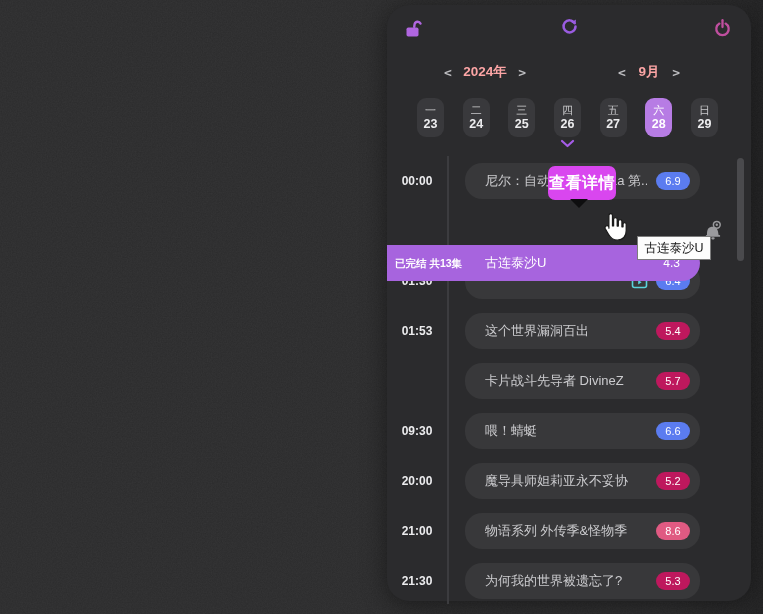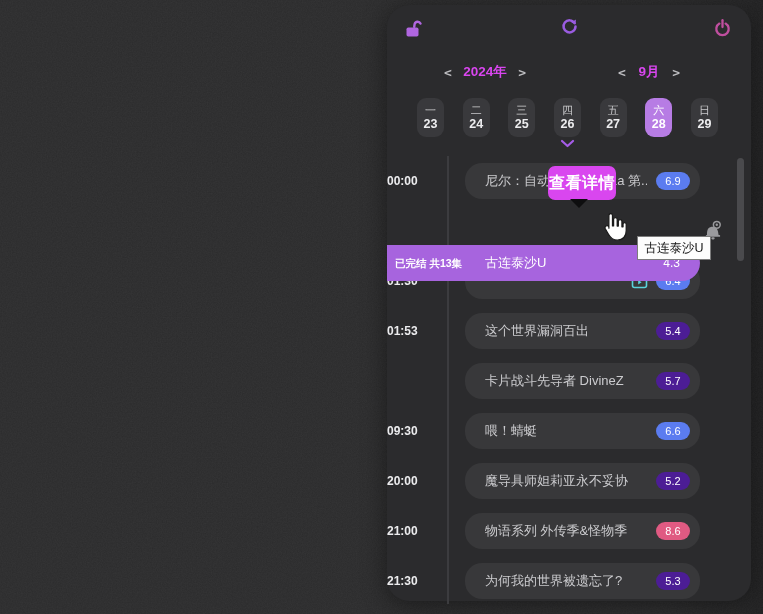--- a/index.html
+++ b/index.html
@@ -19,43 +19,43 @@
   .icon-btn{position:absolute;background:none;border:none;padding:0;cursor:pointer;line-height:0;}
   .lock-btn{left:17px;top:14px;}
   .power-btn{left:327px;top:14px;}
   .titlebar{position:absolute;left:0;top:13px;width:100%;display:flex;justify-content:center;align-items:center;gap:7px;}
   .title{font-size:17px;font-weight:bold;color:#f2f2f3;letter-spacing:.5px;}
   
   .nav{position:absolute;top:54px;display:flex;align-items:center;justify-content:space-between;height:26px;}
   .nav-year{left:55px;width:86px;}
   .nav-month{left:229px;width:66px;}
   .nav-arrow{background:none;border:none;padding:0 2px;color:#bdbdc0;font-size:13px;font-weight:bold;cursor:pointer;font-family:"DejaVu Sans Mono",monospace;}
-  .nav-label{color:#d946ef;font-size:13.5px;font-weight:bold;}
+  .nav-label{color:#fca5a5;font-size:13.5px;font-weight:bold;}
   
   .days{position:absolute;left:30px;top:93px;width:301px;display:flex;justify-content:space-between;}
   .day{width:27px;height:39px;border-radius:9px;background:#39393c;border:none;cursor:pointer;
        display:flex;flex-direction:column;align-items:center;justify-content:center;gap:2px;padding:0;}
   .day .wd{font-size:11px;color:#c9c9cc;line-height:1;}
   .day .dt{font-size:12.5px;color:#ededef;font-weight:bold;line-height:1;}
   .day.selected{background:#b77ce4;}
   .day.selected .wd,.day.selected .dt{color:#ffffff;}
   .today-caret{position:absolute;left:173px;top:134px;line-height:0;}
   
   .divider{position:absolute;left:60px;top:151px;width:2px;height:448px;background:#3c3c3f;}
   .row{position:absolute;left:0;width:364px;height:36px;}
-  .time{position:absolute;left:0;top:0;width:60px;height:36px;line-height:36px;text-align:left;
+  .time{position:absolute;left:0;top:0;width:60px;height:36px;line-height:36px;text-align:center;
         color:#ececee;font-size:12px;font-weight:600;}
   .pill{position:absolute;left:78px;top:0;width:235px;height:36px;border-radius:17px;background:#38383a;cursor:pointer;}
   .rtitle{position:absolute;left:20px;top:0;height:36px;line-height:36px;font-size:13px;color:#cbcbce;
           white-space:nowrap;overflow:hidden;max-width:162px;}
   .badge{position:absolute;right:10px;top:9px;height:18px;min-width:34px;border-radius:9px;
          color:#fff;font-size:11px;font-weight:normal;display:flex;align-items:center;justify-content:center;
          padding:0 7px;box-sizing:border-box;}
   .badge.blue{background:#5b7cf0;}
-  .badge.purple{background:#4c1d95;}
+  .badge.purple{background:#be185d;}
   .badge.pink{background:#e05a82;}
   .tv-ico{position:absolute;right:52px;top:10px;line-height:0;}
   
   .hrow{position:absolute;left:0;top:208px;width:313px;height:36px;background:#a764de;
         border-radius:0 18px 18px 0;cursor:pointer;z-index:2;margin-top:32px;}
   .status{position:absolute;left:8px;top:0;height:36px;line-height:36px;color:#ffffff;
           font-size:10.5px;font-weight:bold;white-space:nowrap;}
   .htitle{position:absolute;left:98px;top:0;height:36px;line-height:36px;font-size:13px;color:#ffffff;white-space:nowrap;}
   .hrating{position:absolute;right:20px;top:0;height:36px;line-height:36px;color:#ffffff;font-size:12px;}
   .bell{position:absolute;left:316px;top:214px;line-height:0;z-index:2;background:none;border:none;padding:0;cursor:pointer;}

